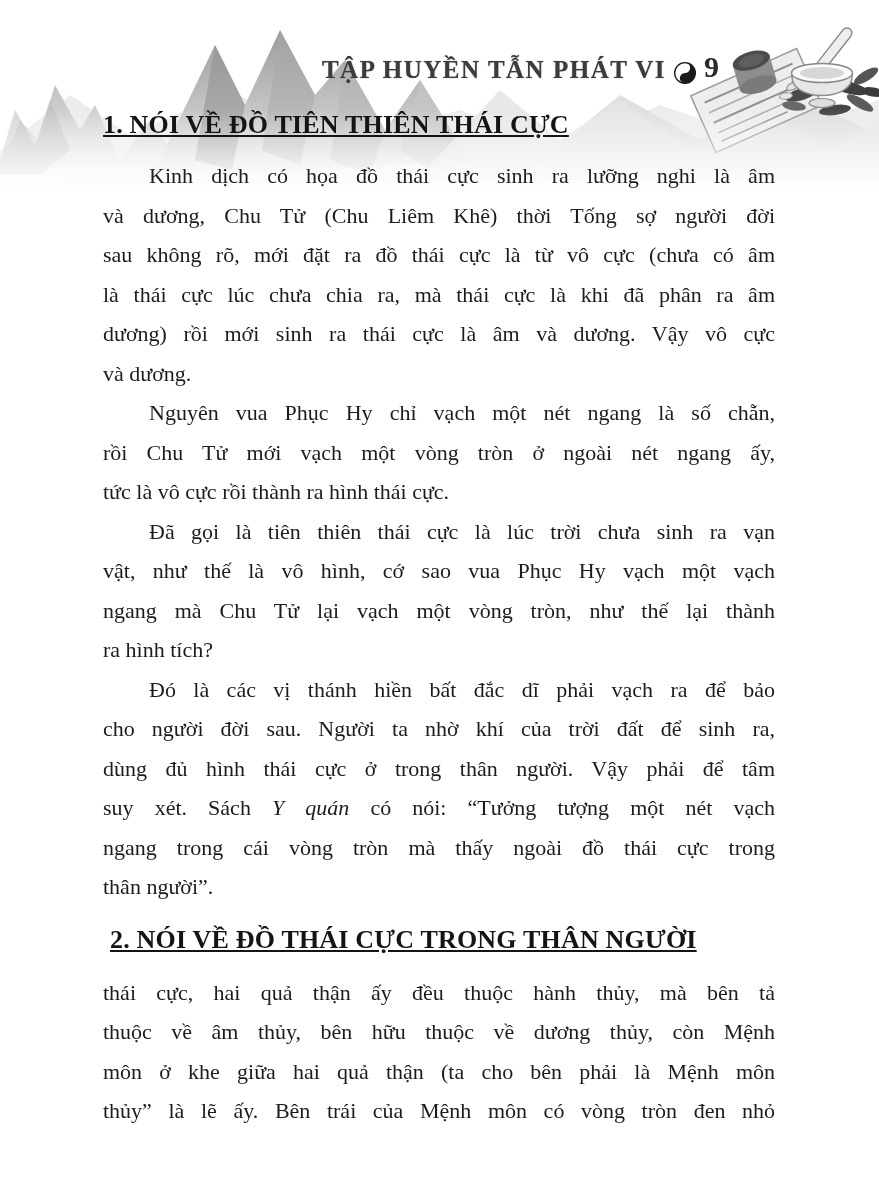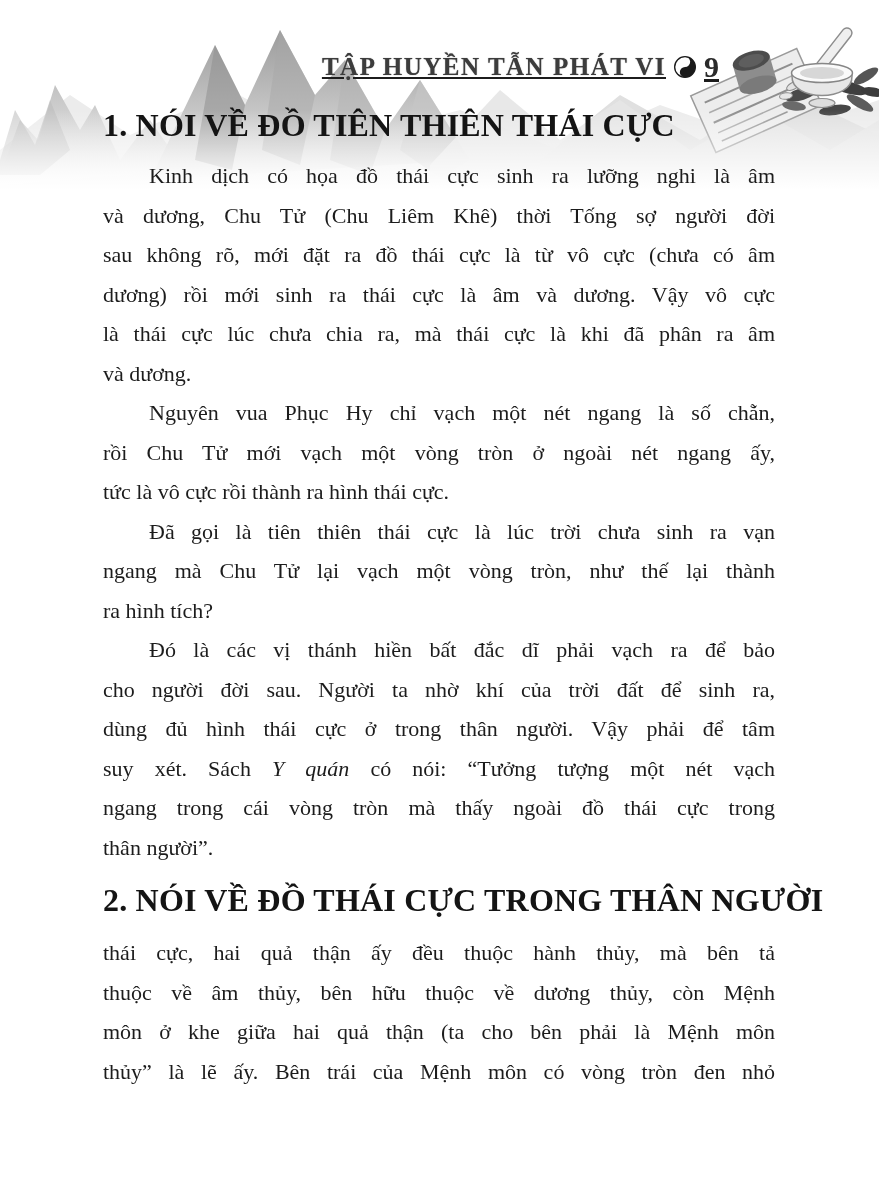--- a/index.html
+++ b/index.html
@@ -11,23 +11,22 @@
     font-family:"Liberation Serif","DejaVu Serif",serif;
     color:#1c1c1c;
   }
   
   .header-art{
     position:absolute;top:0;left:0;width:879px;height:190px;
     pointer-events:none;
   }
   .header-line{
     position:absolute;top:50px;right:160px;
-    display:flex;align-items:center;gap:8px;
+    display:flex;align-items:flex-end;gap:8px;
     z-index:3;
-    text-decoration:underline;
   }
   .header-title{
     font-family:"Liberation Serif","DejaVu Serif",serif;
     font-weight:bold;
     font-size:25px;
     letter-spacing:1.5px;
     color:#3c3c3c;
     text-shadow:0 0 1px #777;
     white-space:nowrap;
   }
@@ -36,27 +35,28 @@
     font-size:30px;font-weight:bold;color:#2a2a2a;
     font-family:"Liberation Serif","DejaVu Serif",serif;
   }
   
   main{
     position:absolute;top:0;left:103px;width:672px;
     padding-top:102px;
     z-index:2;
   }
   .section-heading{
-    font-size:32px;font-weight:bold;color:#141414;
+    font-size:26px;font-weight:bold;color:#141414;
     line-height:46px;
     margin:0 0 8px 0;
     letter-spacing:.2px;
     white-space:nowrap;
+    text-decoration:underline;
   }
-  .section-heading.second{margin-top:10px;margin-bottom:10px;}
+  .section-heading.second{margin-top:10px;margin-bottom:10px;margin-left:7px;}
   .paragraph{margin:0;}
   .line{
     font-size:22px;
     line-height:39.5px;
     color:#1c1c1c;
     text-align:justify;
     text-align-last:justify;
     white-space:nowrap;
   }
   .line.lastline{
@@ -154,31 +154,32 @@
   </svg>
   <span class="page-number">9</span>
 </div>
 
 <main id="content">
     <div class="section-heading">1. NÓI VỀ ĐỒ TIÊN THIÊN THÁI CỰC</div>
     <div class="paragraph">
       <div class="line indent"><span>Kinh dịch có họa đồ thái cực sinh ra lưỡng nghi là âm</span></div>
       <div class="line"><span>và dương, Chu Tử (Chu Liêm Khê) thời Tống sợ người đời</span></div>
       <div class="line"><span>sau không rõ, mới đặt ra đồ thái cực là từ vô cực (chưa có âm</span></div>
+      <div class="line"><span>là thái cực lúc chưa chia ra, mà thái cực là khi đã phân ra âm</span></div>
       <div class="line"><span>dương) rồi mới sinh ra thái cực là âm và dương. Vậy vô cực</span></div>
-      <div class="line"><span>là thái cực lúc chưa chia ra, mà thái cực là khi đã phân ra âm</span></div>
       <div class="line lastline"><span>và dương.</span></div>
     </div>
     <div class="paragraph">
       <div class="line indent"><span>Nguyên vua Phục Hy chỉ vạch một nét ngang là số chẵn,</span></div>
       <div class="line"><span>rồi Chu Tử mới vạch một vòng tròn ở ngoài nét ngang ấy,</span></div>
       <div class="line lastline"><span>tức là vô cực rồi thành ra hình thái cực.</span></div>
     </div>
     <div class="paragraph">
       <div class="line indent"><span>Đã gọi là tiên thiên thái cực là lúc trời chưa sinh ra vạn</span></div>
+      <div class="line"><span>vật, như thế là vô hình, cớ sao vua Phục Hy vạch một vạch</span></div>
       <div class="line"><span>ngang mà Chu Tử lại vạch một vòng tròn, như thế lại thành</span></div>
       <div class="line lastline"><span>ra hình tích?</span></div>
     </div>
     <div class="paragraph">
       <div class="line indent"><span>Đó là các vị thánh hiền bất đắc dĩ phải vạch ra để bảo</span></div>
       <div class="line"><span>cho người đời sau. Người ta nhờ khí của trời đất để sinh ra,</span></div>
       <div class="line"><span>dùng đủ hình thái cực ở trong thân người. Vậy phải để tâm</span></div>
       <div class="line"><span>suy xét. Sách </span><em>Y quán</em><span> có nói: “Tưởng tượng một nét vạch</span></div>
       <div class="line"><span>ngang trong cái vòng tròn mà thấy ngoài đồ thái cực trong</span></div>
       <div class="line lastline"><span>thân người”.</span></div>

